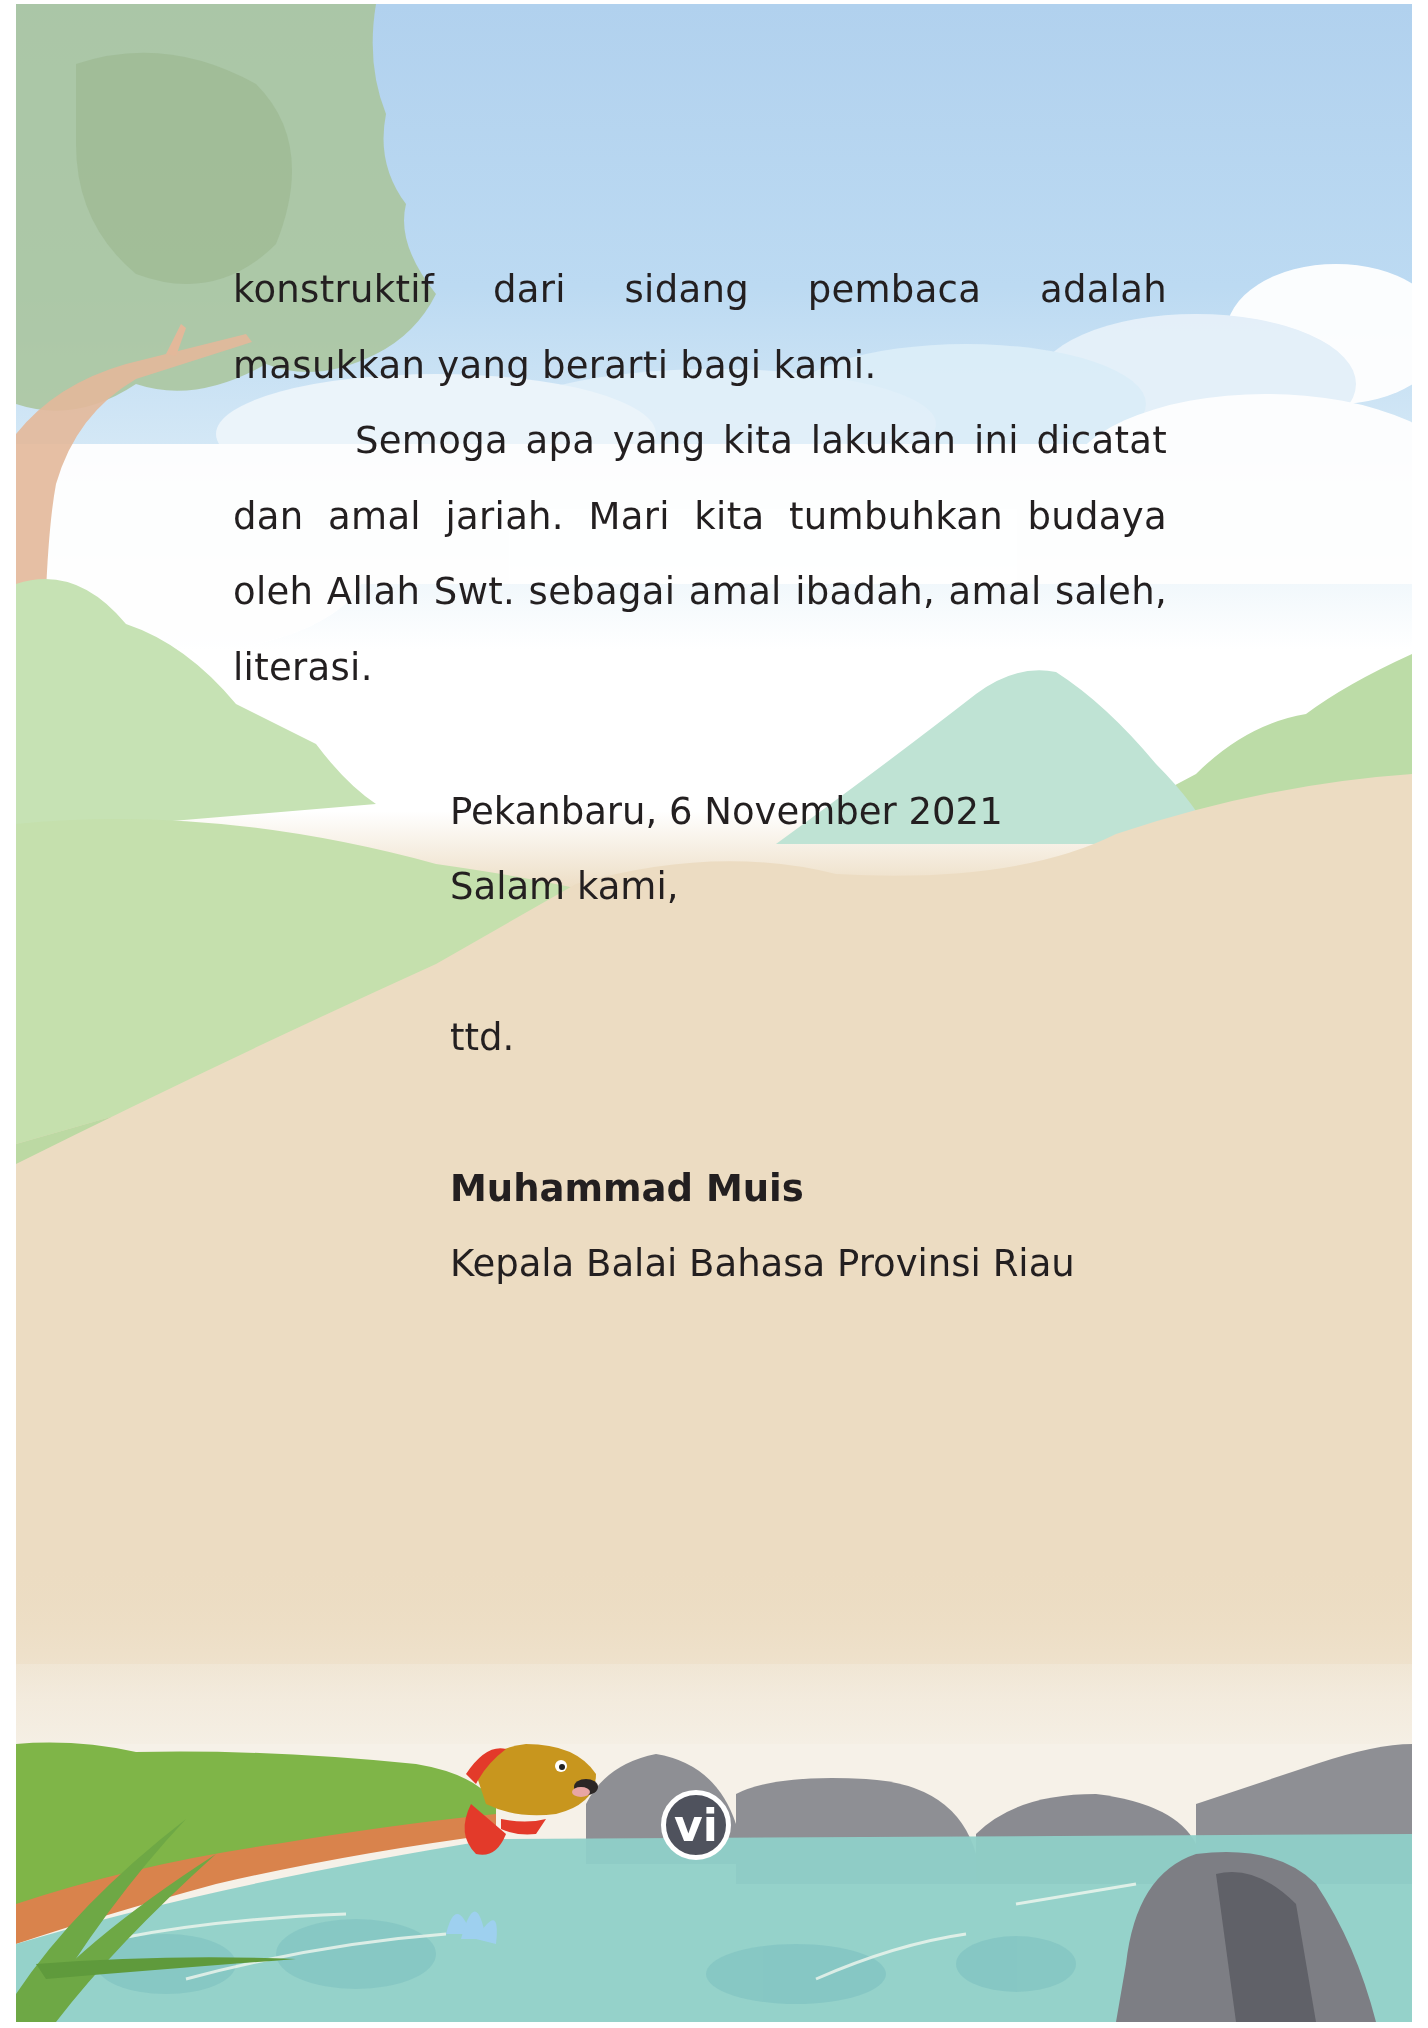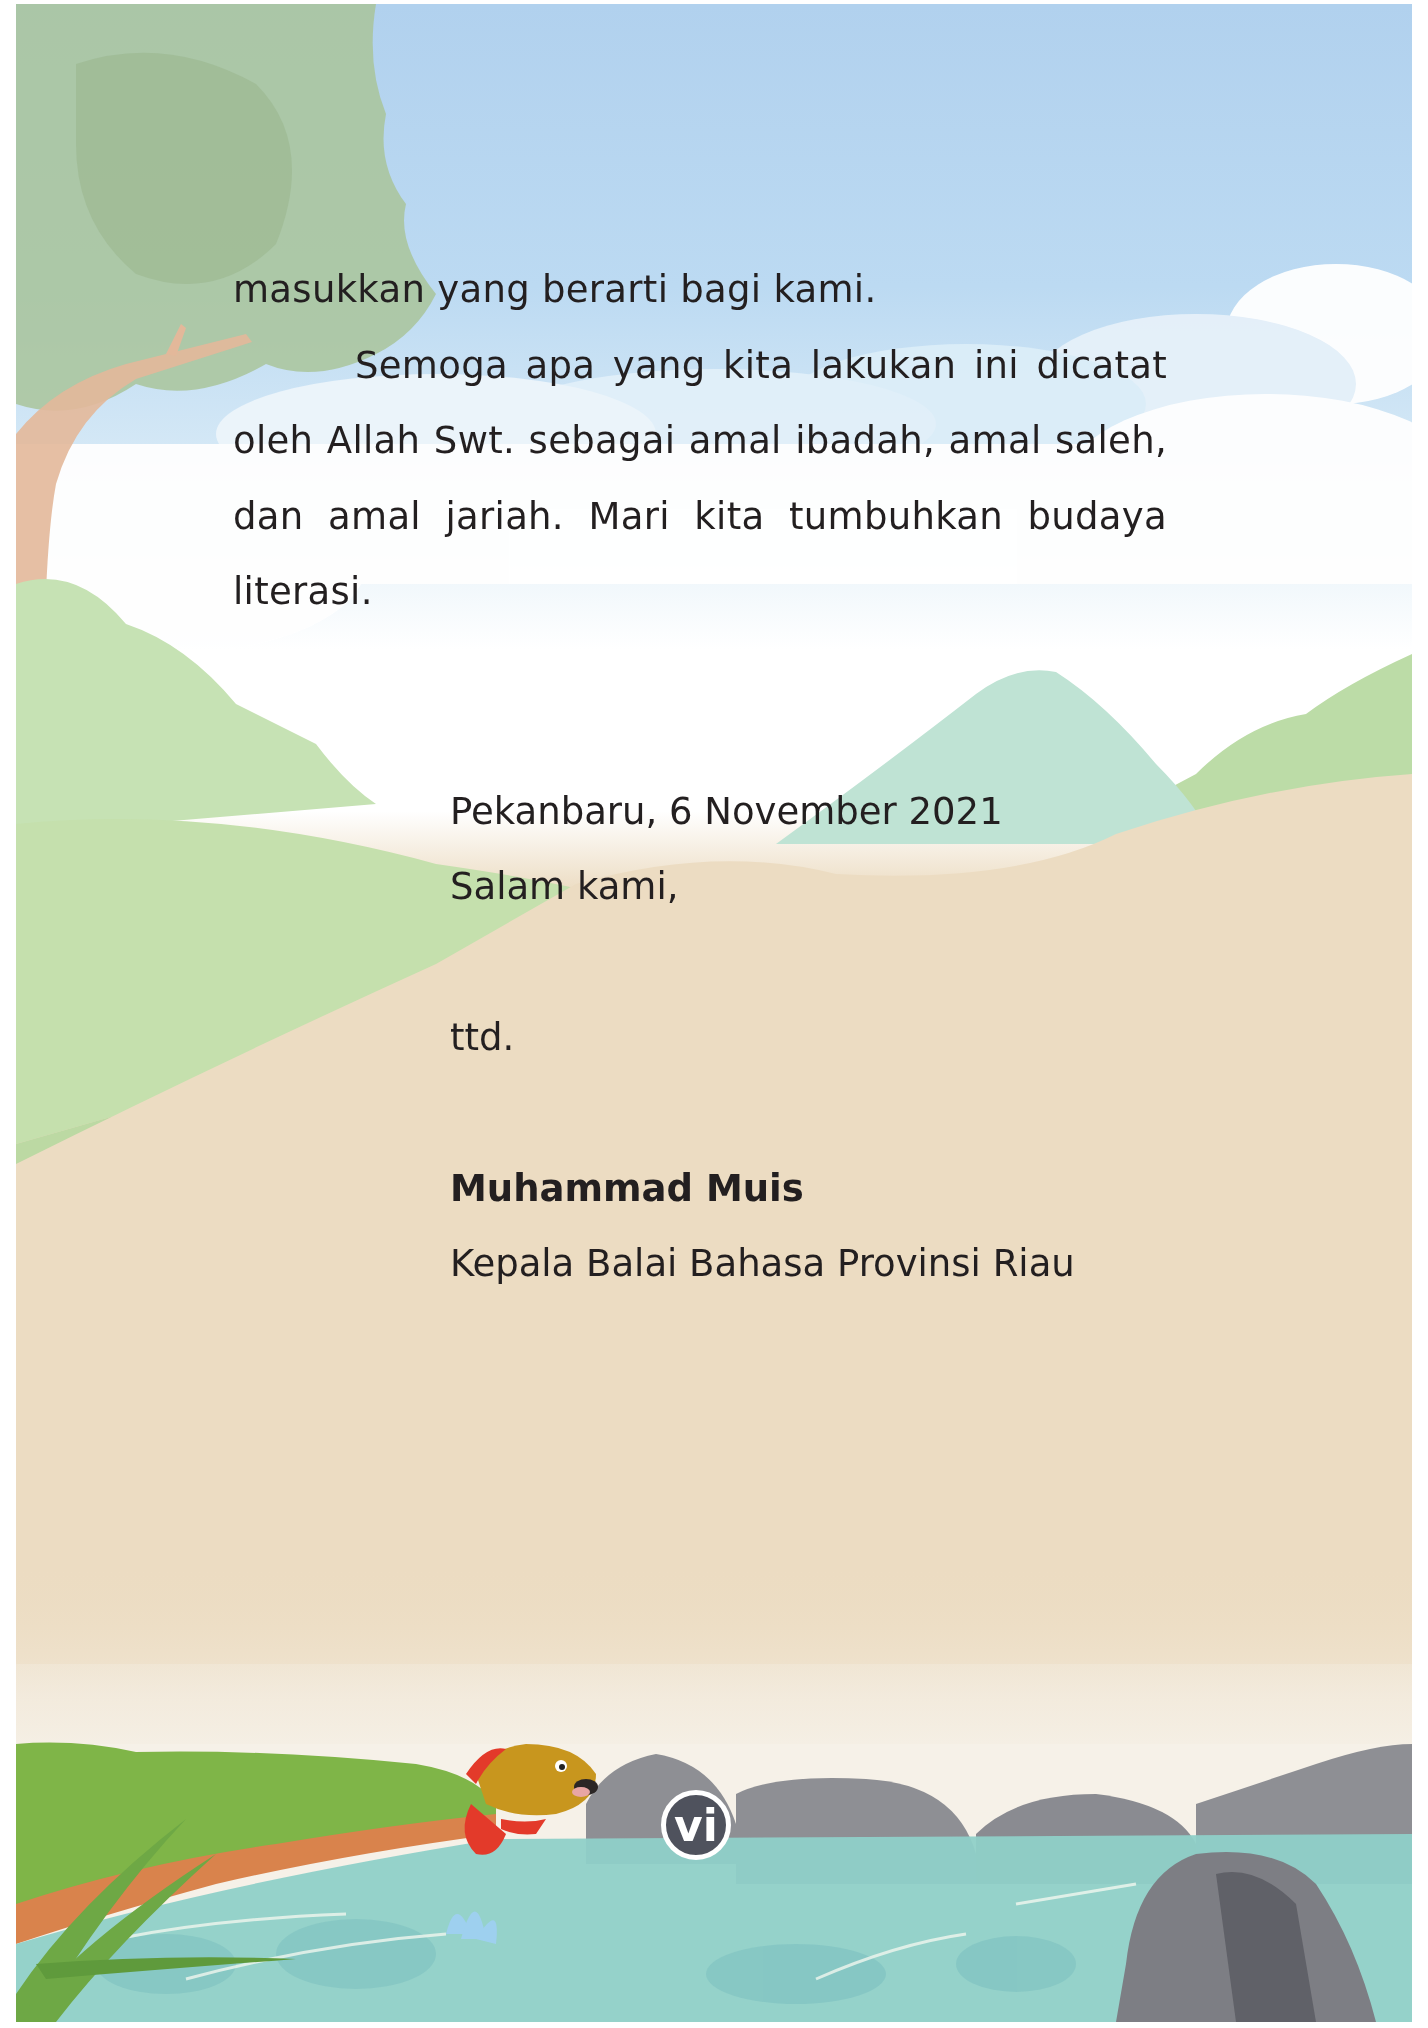--- a/index.html
+++ b/index.html
@@ -110,24 +110,25 @@
       <path d="M455 1800 Q440 1830 460 1850 Q480 1855 490 1830 Z" fill="#e33a2a"></path>
       <path d="M485 1815 Q510 1820 530 1815 L520 1830 Q500 1832 485 1825 Z" fill="#e33a2a"></path>
       <circle cx="545" cy="1762" r="6" fill="#ffffff"></circle>
       <circle cx="546" cy="1763" r="3" fill="#222222"></circle>
       <ellipse cx="570" cy="1783" rx="12" ry="8" fill="#2b2625"></ellipse>
       <ellipse cx="565" cy="1788" rx="9" ry="5" fill="#e8a6a4"></ellipse>
     </g>
   </svg>
 
   <div class="body-text">
+    <p class="last-line-just">konstruktif dari sidang pembaca adalah</p>
     <p>masukkan yang berarti bagi kami.</p>
     <p class="last-line-just indent">Semoga apa yang kita lakukan ini dicatat</p>
+    <p class="last-line-just">dan amal jariah. Mari kita tumbuhkan budaya</p>
     <p class="last-line-just">oleh Allah Swt. sebagai amal ibadah, amal saleh,</p>
-    <p class="last-line-just">dan amal jariah. Mari kita tumbuhkan budaya</p>
     <p>literasi.</p>
   </div>
 
   <div class="sig" style="top:785px;">Pekanbaru, 6 November 2021</div>
   <div class="sig" style="top:860px;">Salam kami,</div>
   <div class="sig" style="top:1011px;">ttd.</div>
   <div class="sig" style="top:1237px;">Kepala Balai Bahasa Provinsi Riau</div>
   <div class="sig bold" style="top:1162px;">Muhammad Muis</div>
 
   <div class="page-badge">

